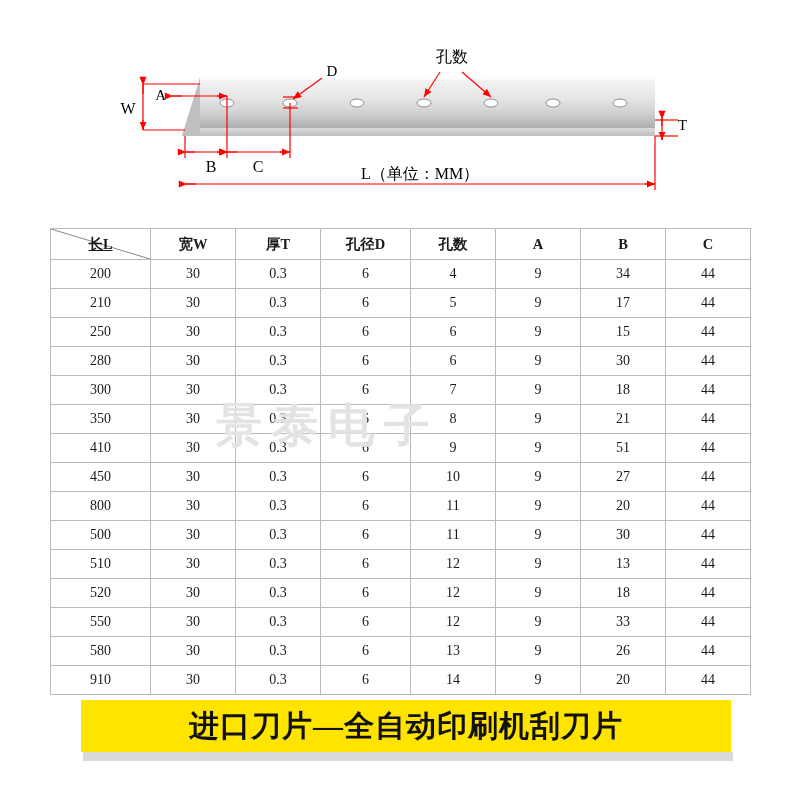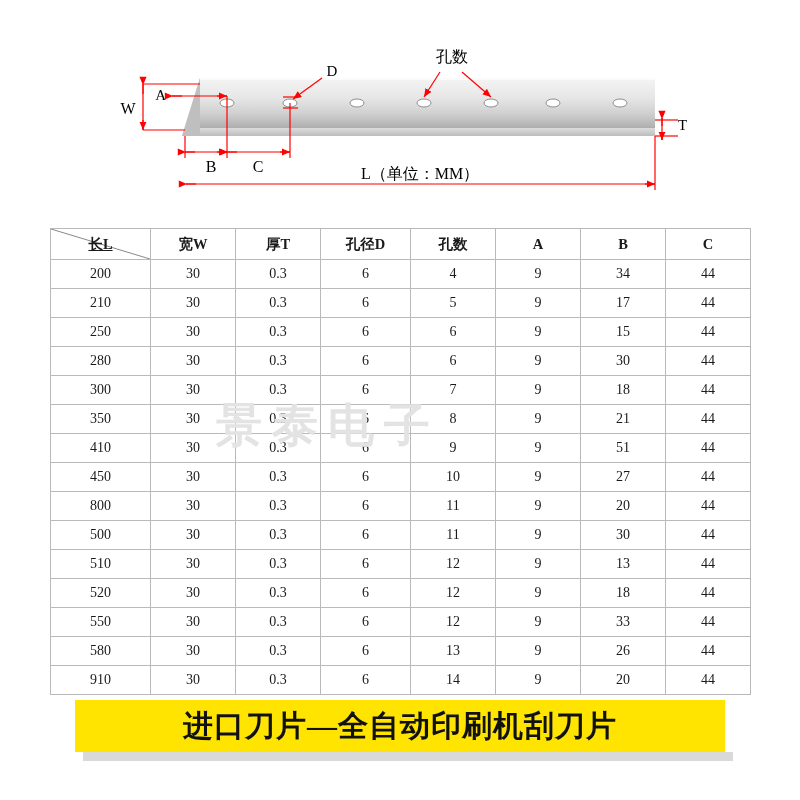--- a/index.html
+++ b/index.html
@@ -85,21 +85,21 @@
     font-family: "Liberation Serif", serif;
     font-weight: bold;
     pointer-events: none;
     user-select: none;
     z-index: 5;
   }
 
   
   #banner {
     position: absolute;
-    left: 75px;
+    left: 81px;
     top: 700px;
     width: 650px;
     height: 52px;
     background: #ffe400;
     display: flex;
     align-items: center;
     justify-content: center;
   }
   #banner .banner-text {
     font-family: "Liberation Serif", serif;

